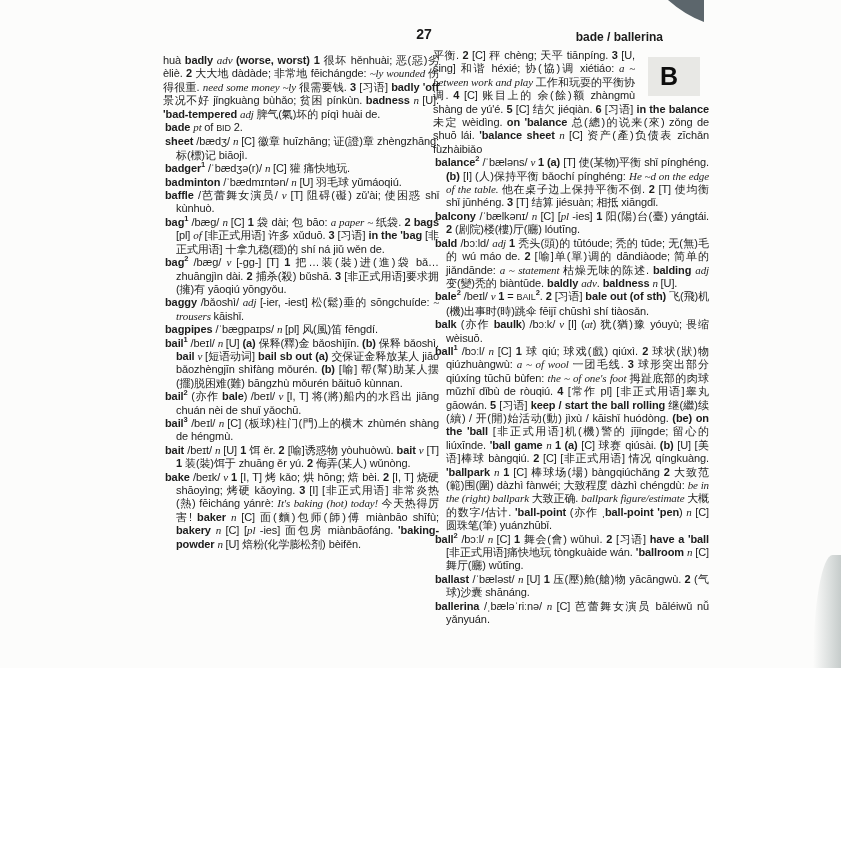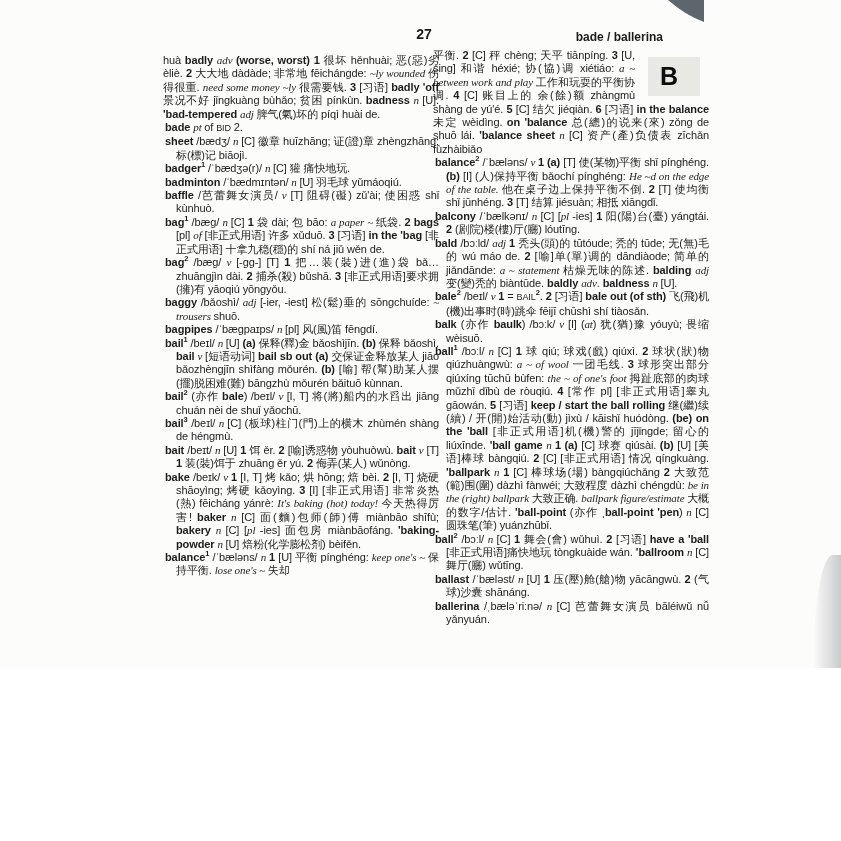--- a/index.html
+++ b/index.html
@@ -76,28 +76,27 @@
     </div>
   <div class="col col-left">
       <p class="entry cont"><span class="r-n">huà </span><span class="r-b">badly </span><span class="r-i">adv </span><span class="r-b">(worse, worst) 1 </span><span class="r-n">很坏 hěnhuài; 恶(惡)劣 èliè. </span><span class="r-b">2 </span><span class="r-n">大大地 dàdàde; 非常地 fēichángde: </span><span class="r-i">~ly wounded </span><span class="r-n">伤得很重. </span><span class="r-i">need some money ~ly </span><span class="r-n">很需要钱. </span><span class="r-b">3 </span><span class="r-n">[习语] </span><span class="r-b">badly 'off </span><span class="r-n">景况不好 jǐngkuàng bùhǎo; 贫困 pínkùn. </span><span class="r-b">badness </span><span class="r-i">n </span><span class="r-n">[U]. </span><span class="r-b">'bad-tempered </span><span class="r-i">adj </span><span class="r-n">脾气(氣)坏的 píqì huài de.</span></p>
       <p class="entry"><span class="r-b">bade </span><span class="r-i">pt </span><span class="r-n">of </span><span class="r-sc">BID</span><span class="r-n"> 2.</span></p>
       <p class="entry"><span class="r-b">sheet </span><span class="r-n">/bædʒ/ </span><span class="r-i">n </span><span class="r-n">[C] 徽章 huīzhāng; 证(證)章 zhèngzhāng; 标(標)记 biāojì.</span></p>
       <p class="entry"><span class="r-b">badger</span><span class="r-sup">1</span><span class="r-n"> /ˈbædʒə(r)/ </span><span class="r-i">n </span><span class="r-n">[C] 獾 痛快地玩.</span></p>
       <p class="entry"><span class="r-b">badminton </span><span class="r-n">/ˈbædmɪntən/ </span><span class="r-i">n </span><span class="r-n">[U] 羽毛球 yǔmáoqiú.</span></p>
       <p class="entry"><span class="r-b">baffle </span><span class="r-n">/芭蕾舞女演员/ </span><span class="r-i">v </span><span class="r-n">[T] 阻碍(礙) zǔ'ài; 使困惑 shǐ kùnhuò.</span></p>
       <p class="entry"><span class="r-b">bag</span><span class="r-sup">1</span><span class="r-n"> /bæg/ </span><span class="r-i">n </span><span class="r-n">[C] </span><span class="r-b">1 </span><span class="r-n">袋 dài; 包 bāo: </span><span class="r-i">a paper ~ </span><span class="r-n">纸袋. </span><span class="r-b">2 bags </span><span class="r-n">[pl] </span><span class="r-i">of </span><span class="r-n">[非正式用语] 许多 xǔduō. </span><span class="r-b">3 </span><span class="r-n">[习语] </span><span class="r-b">in the 'bag </span><span class="r-n">[非正式用语] 十拿九稳(穩)的 shí ná jiǔ wěn de.</span></p>
       <p class="entry"><span class="r-b">bag</span><span class="r-sup">2</span><span class="r-n"> /bæg/ </span><span class="r-i">v </span><span class="r-n">[-gg-] [T] </span><span class="r-b">1 </span><span class="r-n">把…装(裝)进(進)袋 bǎ…zhuāngjìn dài. </span><span class="r-b">2 </span><span class="r-n">捕杀(殺) bǔshā. </span><span class="r-b">3 </span><span class="r-n">[非正式用语]要求拥(擁)有 yāoqiú yōngyǒu.</span></p>
-      <p class="entry"><span class="r-b">baggy </span><span class="r-n">/bǎoshì/ </span><span class="r-i">adj </span><span class="r-n">[-ier, -iest] 松(鬆)垂的 sōngchuíde: </span><span class="r-i">~ trousers </span><span class="r-n">shuō.</span></p>
+      <p class="entry"><span class="r-b">baggy </span><span class="r-n">/bǎoshì/ </span><span class="r-i">adj </span><span class="r-n">[-ier, -iest] 松(鬆)垂的 sōngchuíde: </span><span class="r-i">~ trousers </span><span class="r-n">kāishǐ.</span></p>
       <p class="entry"><span class="r-b">bagpipes </span><span class="r-n">/ˈbægpaɪps/ </span><span class="r-i">n </span><span class="r-n">[pl] 风(風)笛 fēngdí.</span></p>
       <p class="entry"><span class="r-b">bail</span><span class="r-sup">1</span><span class="r-n"> /beɪl/ </span><span class="r-i">n </span><span class="r-n">[U] </span><span class="r-b">(a) </span><span class="r-n">保释(釋)金 bǎoshìjīn. </span><span class="r-b">(b) </span><span class="r-n">保释 bǎoshì. </span><span class="r-b">bail </span><span class="r-i">v </span><span class="r-n">[短语动词] </span><span class="r-b">bail sb out (a) </span><span class="r-n">交保证金释放某人 jiāo bǎozhèngjīn shìfàng mǒurén. </span><span class="r-b">(b) </span><span class="r-n">[喻] 帮(幫)助某人摆(擺)脱困难(難) bāngzhù mǒurén bǎituō kùnnan.</span></p>
       <p class="entry"><span class="r-b">bail</span><span class="r-sup">2</span><span class="r-n"> (亦作 </span><span class="r-b">bale</span><span class="r-n">) /beɪl/ </span><span class="r-i">v </span><span class="r-n">[I, T] 将(將)船内的水舀出 jiāng chuán nèi de shuǐ yǎochū.</span></p>
       <p class="entry"><span class="r-b">bail</span><span class="r-sup">3</span><span class="r-n"> /beɪl/ </span><span class="r-i">n </span><span class="r-n">[C] (板球)柱门(門)上的横木 zhùmén shàng de héngmù.</span></p>
       <p class="entry"><span class="r-b">bait </span><span class="r-n">/beɪt/ </span><span class="r-i">n </span><span class="r-n">[U] </span><span class="r-b">1 </span><span class="r-n">饵 ěr. </span><span class="r-b">2 </span><span class="r-n">[喻]诱惑物 yòuhuòwù. </span><span class="r-b">bait </span><span class="r-i">v </span><span class="r-n">[T] </span><span class="r-b">1 </span><span class="r-n">装(裝)饵于 zhuāng ěr yú. </span><span class="r-b">2 </span><span class="r-n">侮弄(某人) wǔnòng.</span></p>
       <p class="entry"><span class="r-b">bake </span><span class="r-n">/beɪk/ </span><span class="r-i">v </span><span class="r-b">1 </span><span class="r-n">[I, T] 烤 kǎo; 烘 hōng; 焙 bèi. </span><span class="r-b">2 </span><span class="r-n">[I, T] 烧硬 shāoyìng; 烤硬 kǎoyìng. </span><span class="r-b">3 </span><span class="r-n">[I] [非正式用语] 非常炎热(熱) fēicháng yánrè: </span><span class="r-i">It's baking (hot) today! </span><span class="r-n">今天热得厉害! </span><span class="r-b">baker </span><span class="r-i">n </span><span class="r-n">[C] 面(麵)包师(師)傅 miànbāo shīfù; </span><span class="r-b">bakery </span><span class="r-i">n </span><span class="r-n">[C] [</span><span class="r-i">pl </span><span class="r-n">-ies] 面包房 miànbāofáng. </span><span class="r-b">'baking-powder </span><span class="r-i">n </span><span class="r-n">[U] 焙粉(化学膨松剂) bèifěn.</span></p>
-      <p class="entry"><span class="r-b">balance</span><span class="r-sup">1</span><span class="r-n"> /ˈbæləns/ </span><span class="r-i">n </span><span class="r-b">1 </span><span class="r-n">[U] 平衡 pínghéng: </span><span class="r-i">keep one's ~ </span><span class="r-n">保持平衡. </span><span class="r-i">lose one's ~ </span><span class="r-n">失却</span></p>
     </div>
 
   <svg class="corner-top" width="46" height="24" viewBox="0 0 46 24">
     <path d="M46,0 L10,0 Q27,15 46,22 Z" fill="#5c666c"></path>
   </svg>
 
   <svg class="curl-bottom" width="64" height="37" viewBox="0 0 64 37">
     <path d="M58,6 L64,37 L2,37 Z" fill="#cdd3d1"></path>
     <path d="M58,6 L48,37 L14,37 Z" fill="#aeb7b5"></path>
   </svg>

